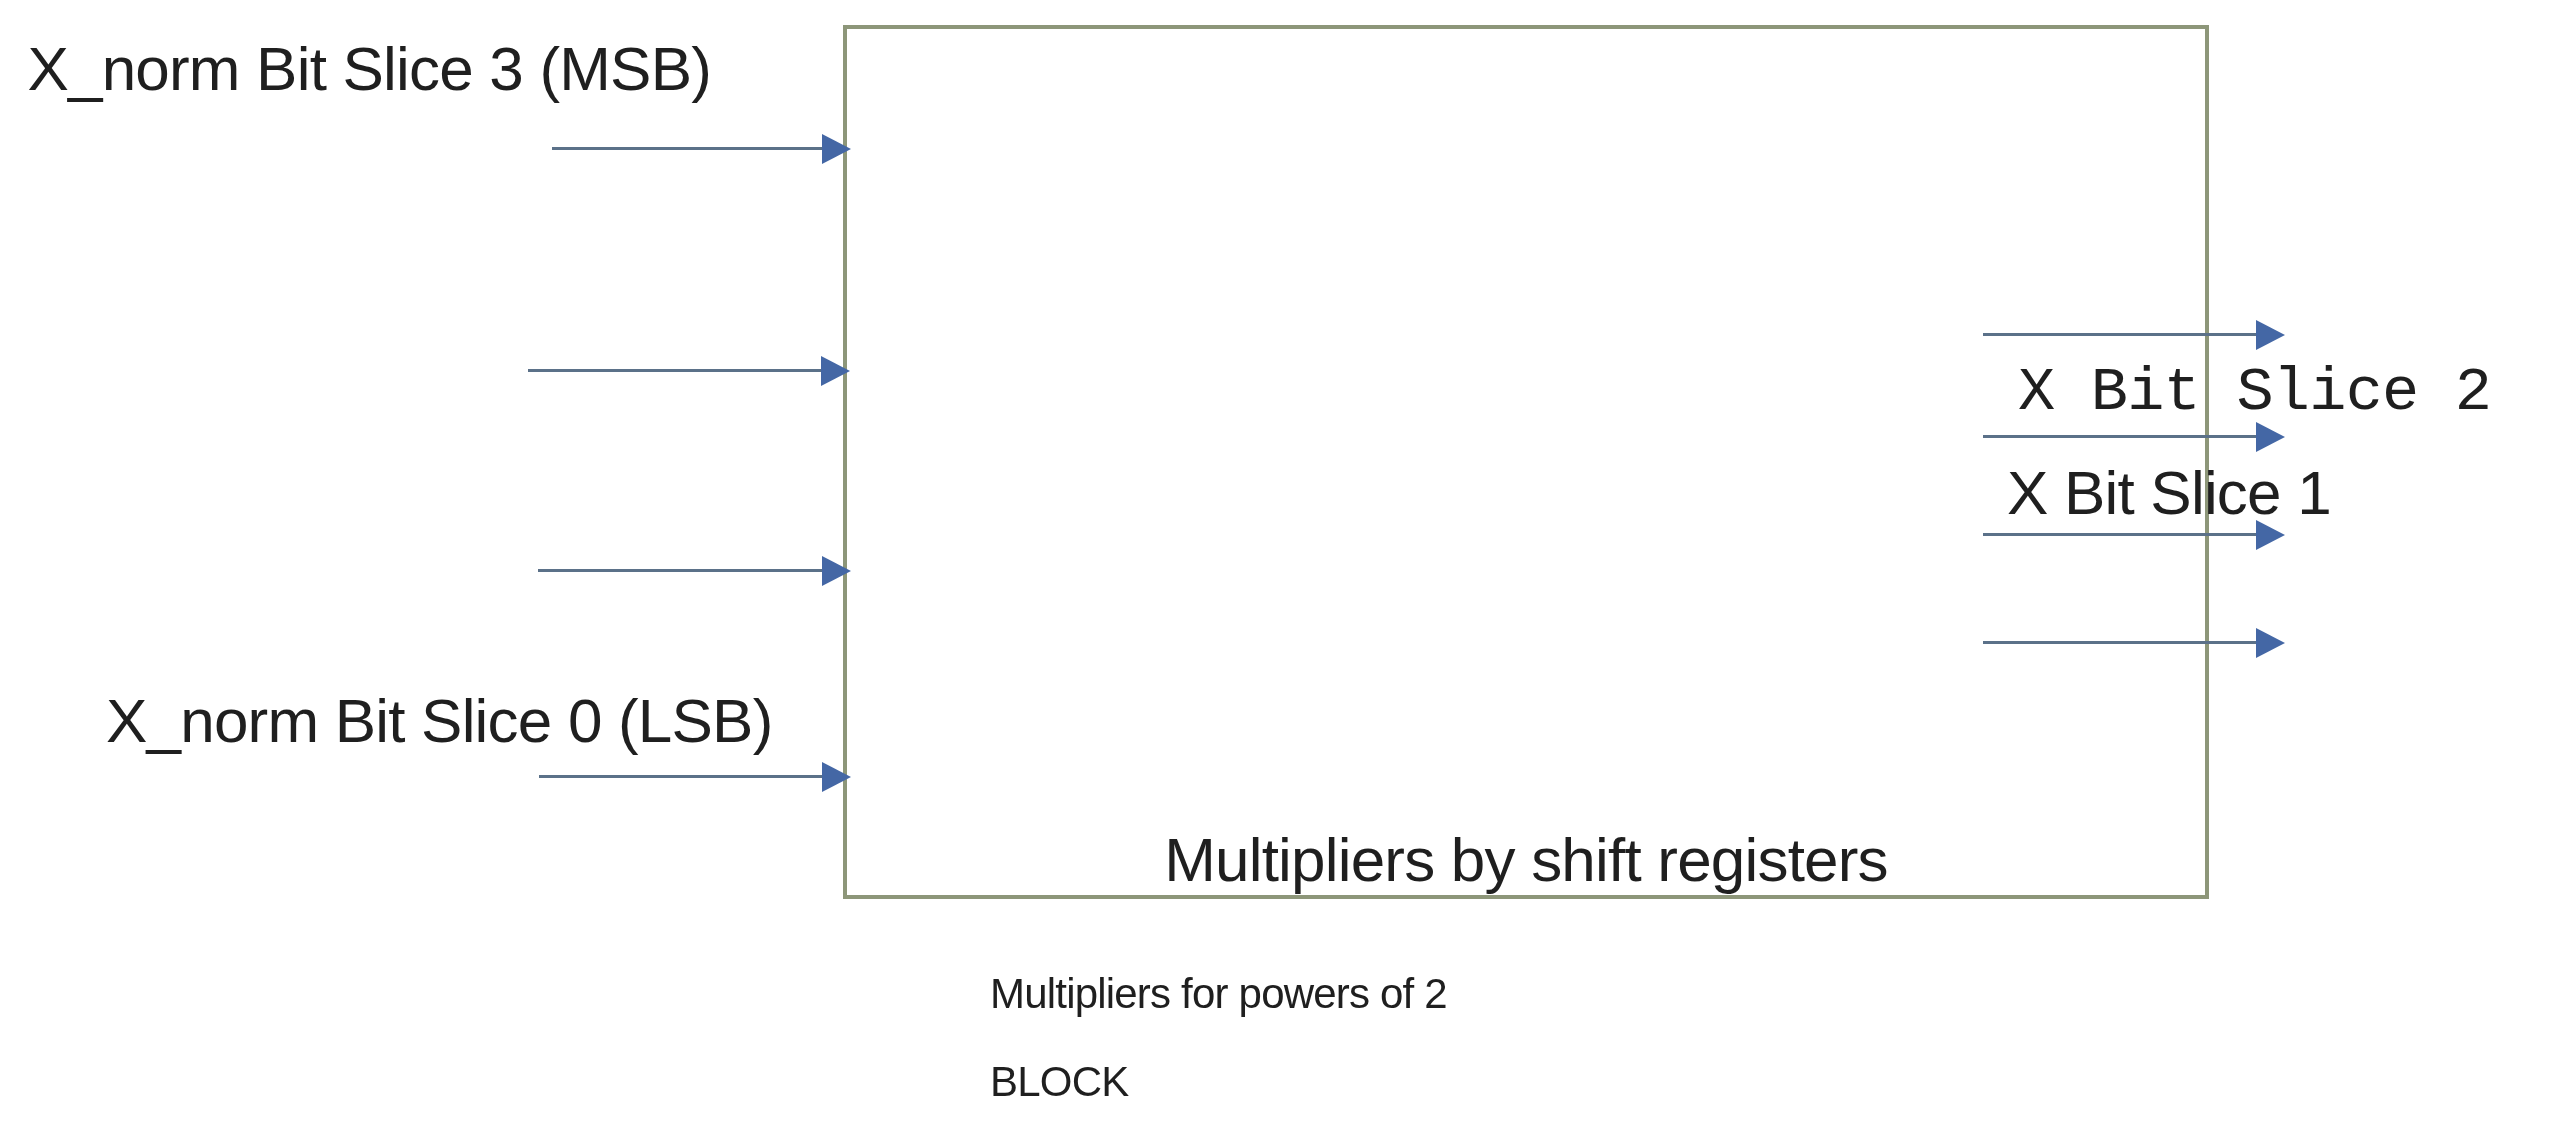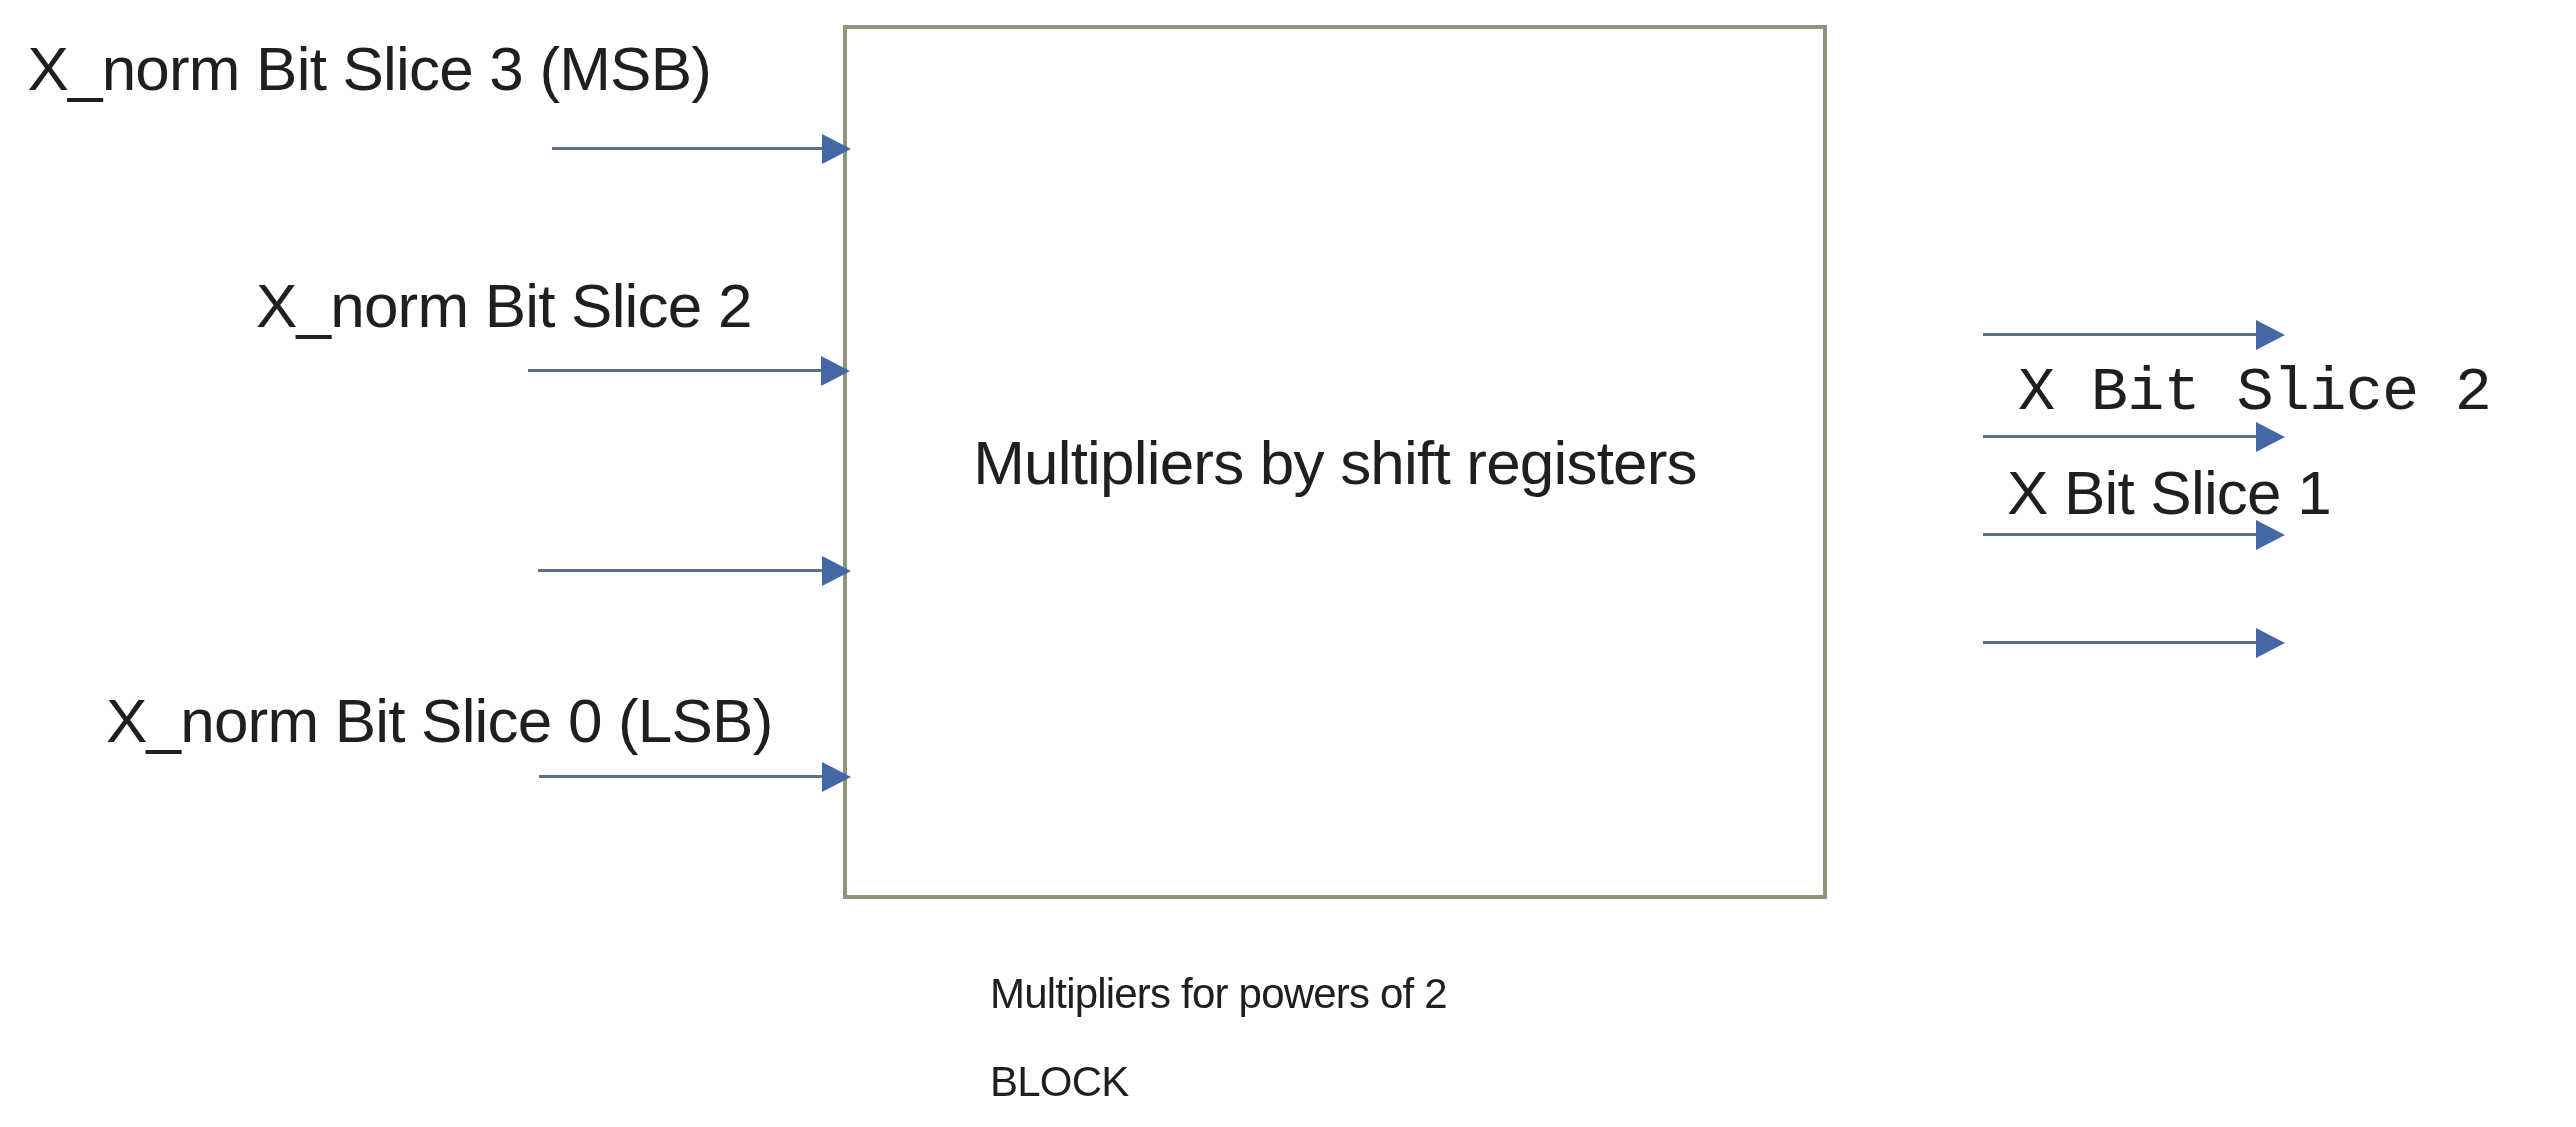--- a/index.html
+++ b/index.html
@@ -17,27 +17,27 @@
     height: 1127px;
     background: var(--background, #ffffff);
     overflow: hidden;
   }
 
   
   .block {
     position: absolute;
     left: 843px;
     top: 25px;
-    width: 984px;
+    width: 1366px;
     height: 874px;
     border: 4.6px solid var(--block-border, #8d9679);
     box-sizing: border-box;
     background: var(--background, #ffffff);
     display: flex;
-    align-items: center;
+    align-items: flex-end;
     justify-content: center;
   }
   .block-label {
     font-size: 62px;
     letter-spacing: -0.8px;
     white-space: nowrap;
     text-align: center;
   }
 
   
@@ -114,21 +114,20 @@
 </head>
 <body>
 
 <div class="canvas">
 
   <div class="block">
     <div class="block-label">Multipliers by shift registers</div>
   </div>
 
   <div class="label" id="in-label-0">X_norm Bit Slice 3 (MSB)</div>
-  <div class="label" id="in-label-1">X_norm Bit Slice 2</div>
   <div class="label" id="in-label-3">X_norm Bit Slice 0 (LSB)</div>
 
   <div class="arrow" id="in-arrow-0">
     <span class="line"></span>
     <span class="head"></span>
   </div>
   <div class="arrow" id="in-arrow-1">
     <span class="line"></span>
     <span class="head"></span>
   </div>

